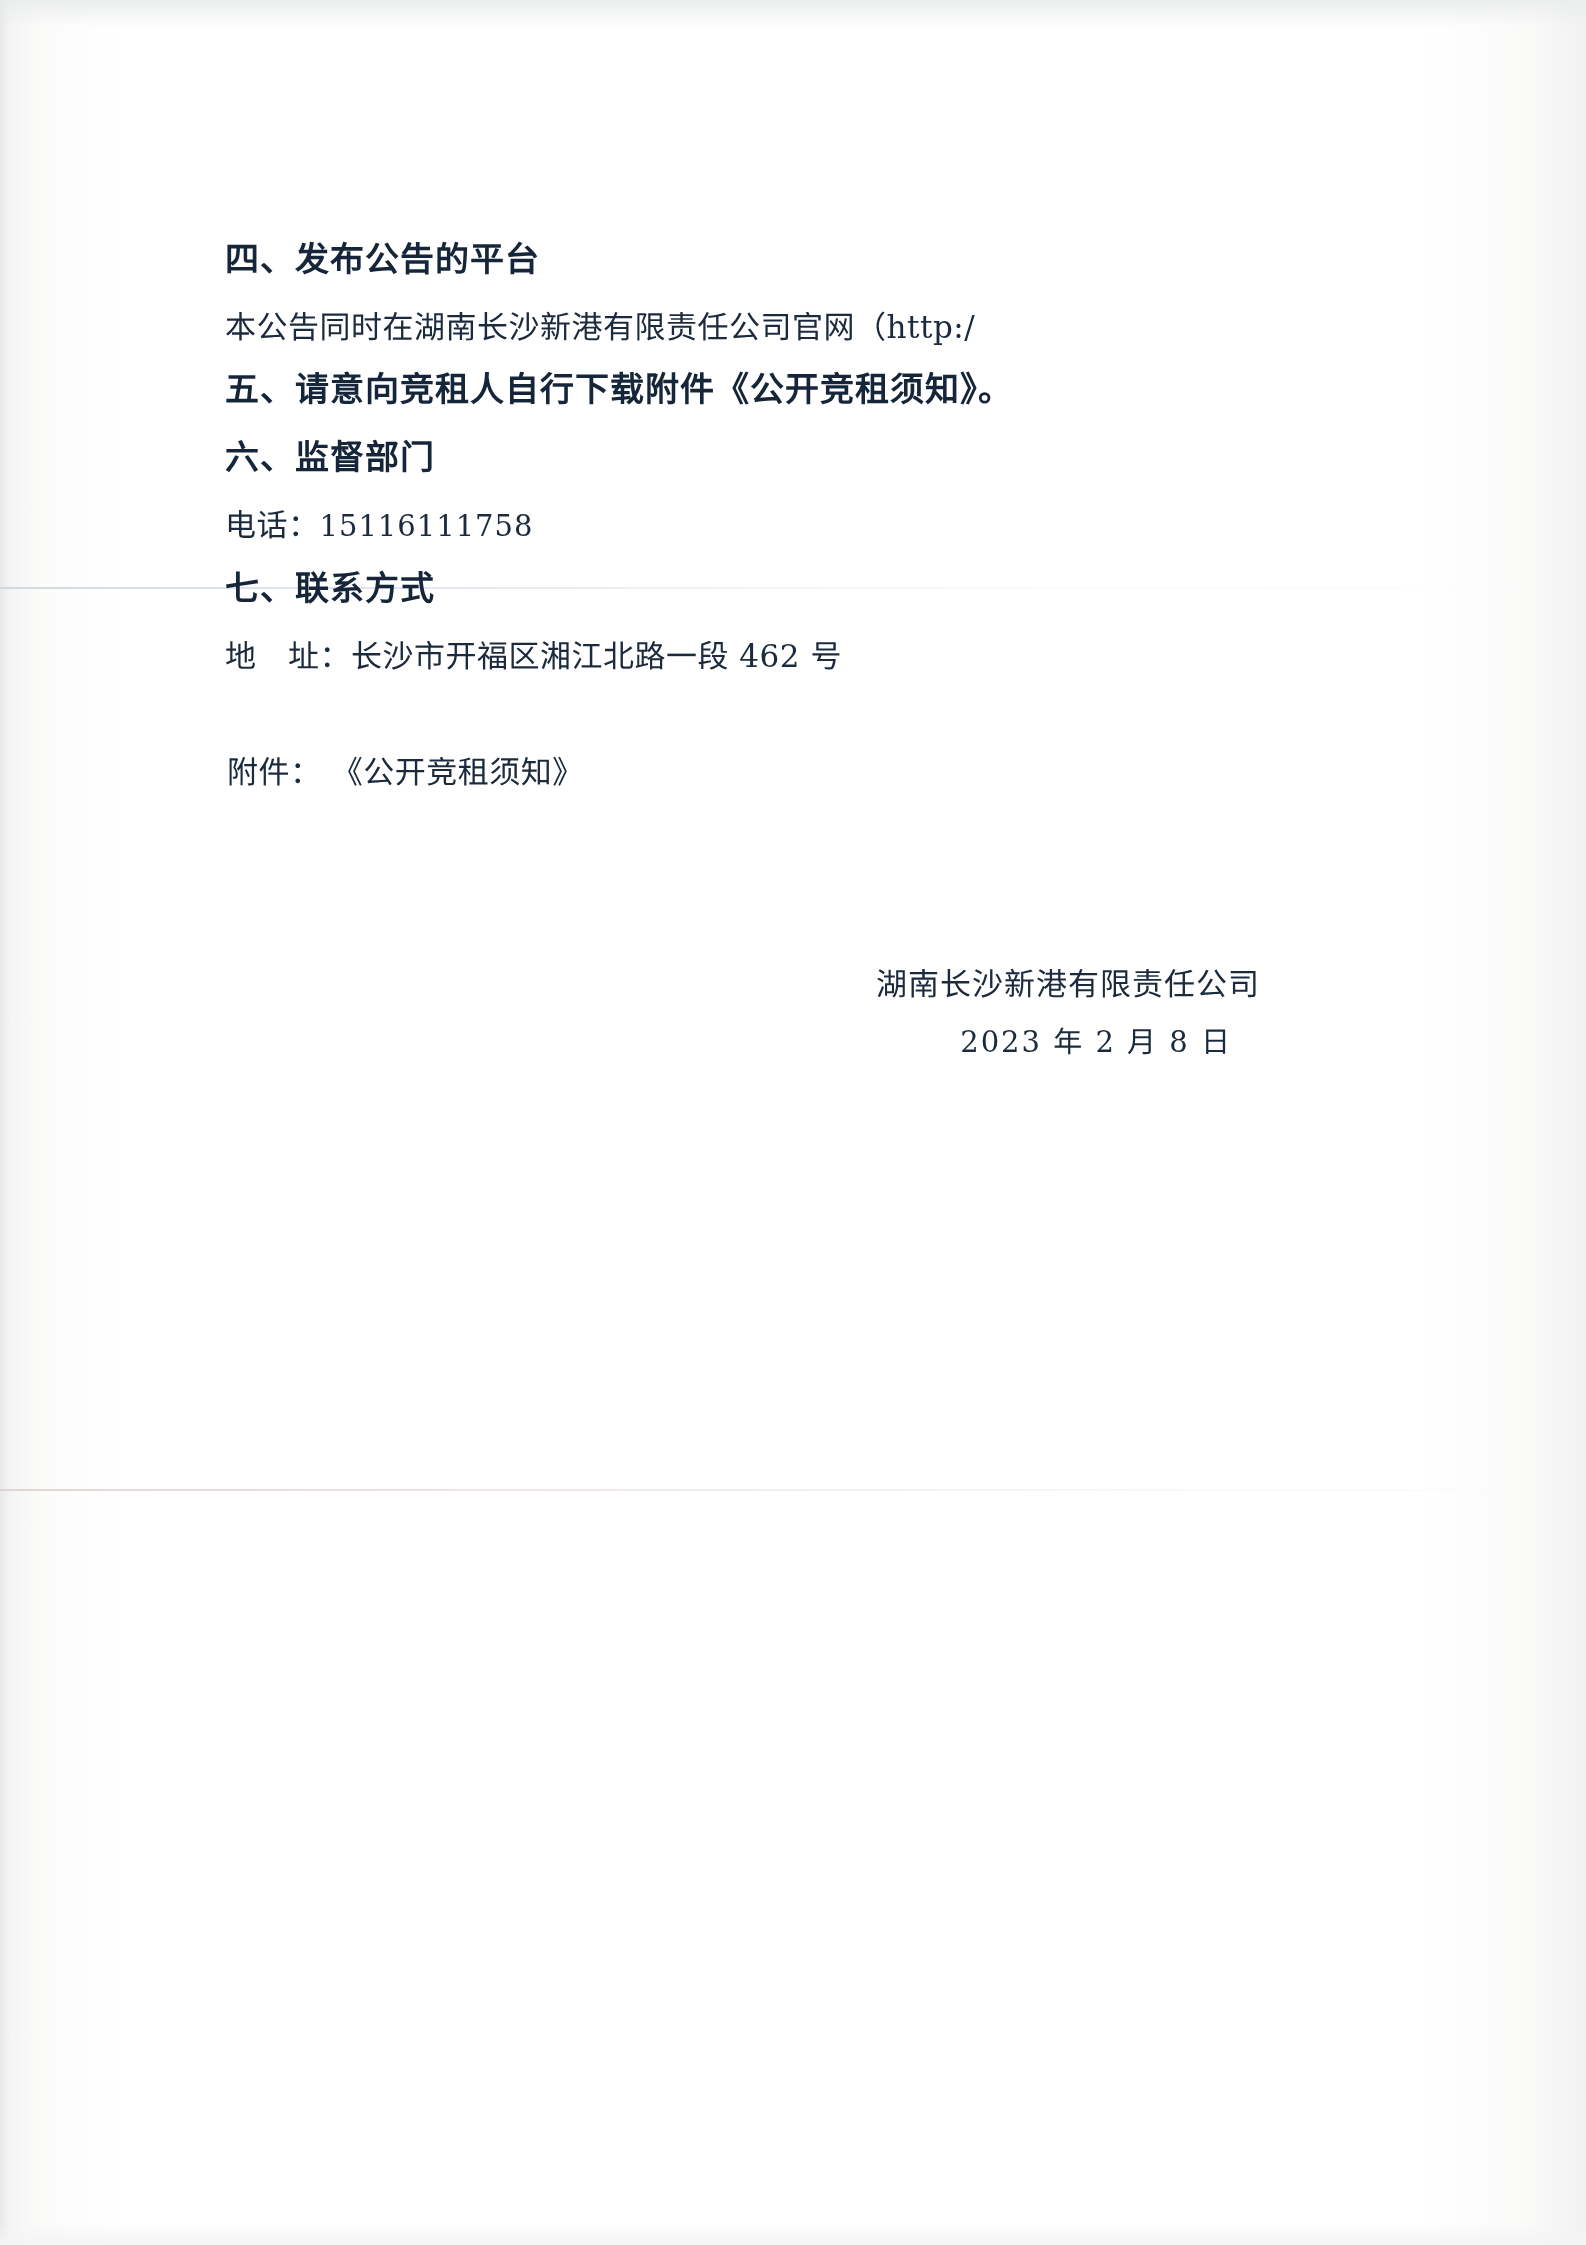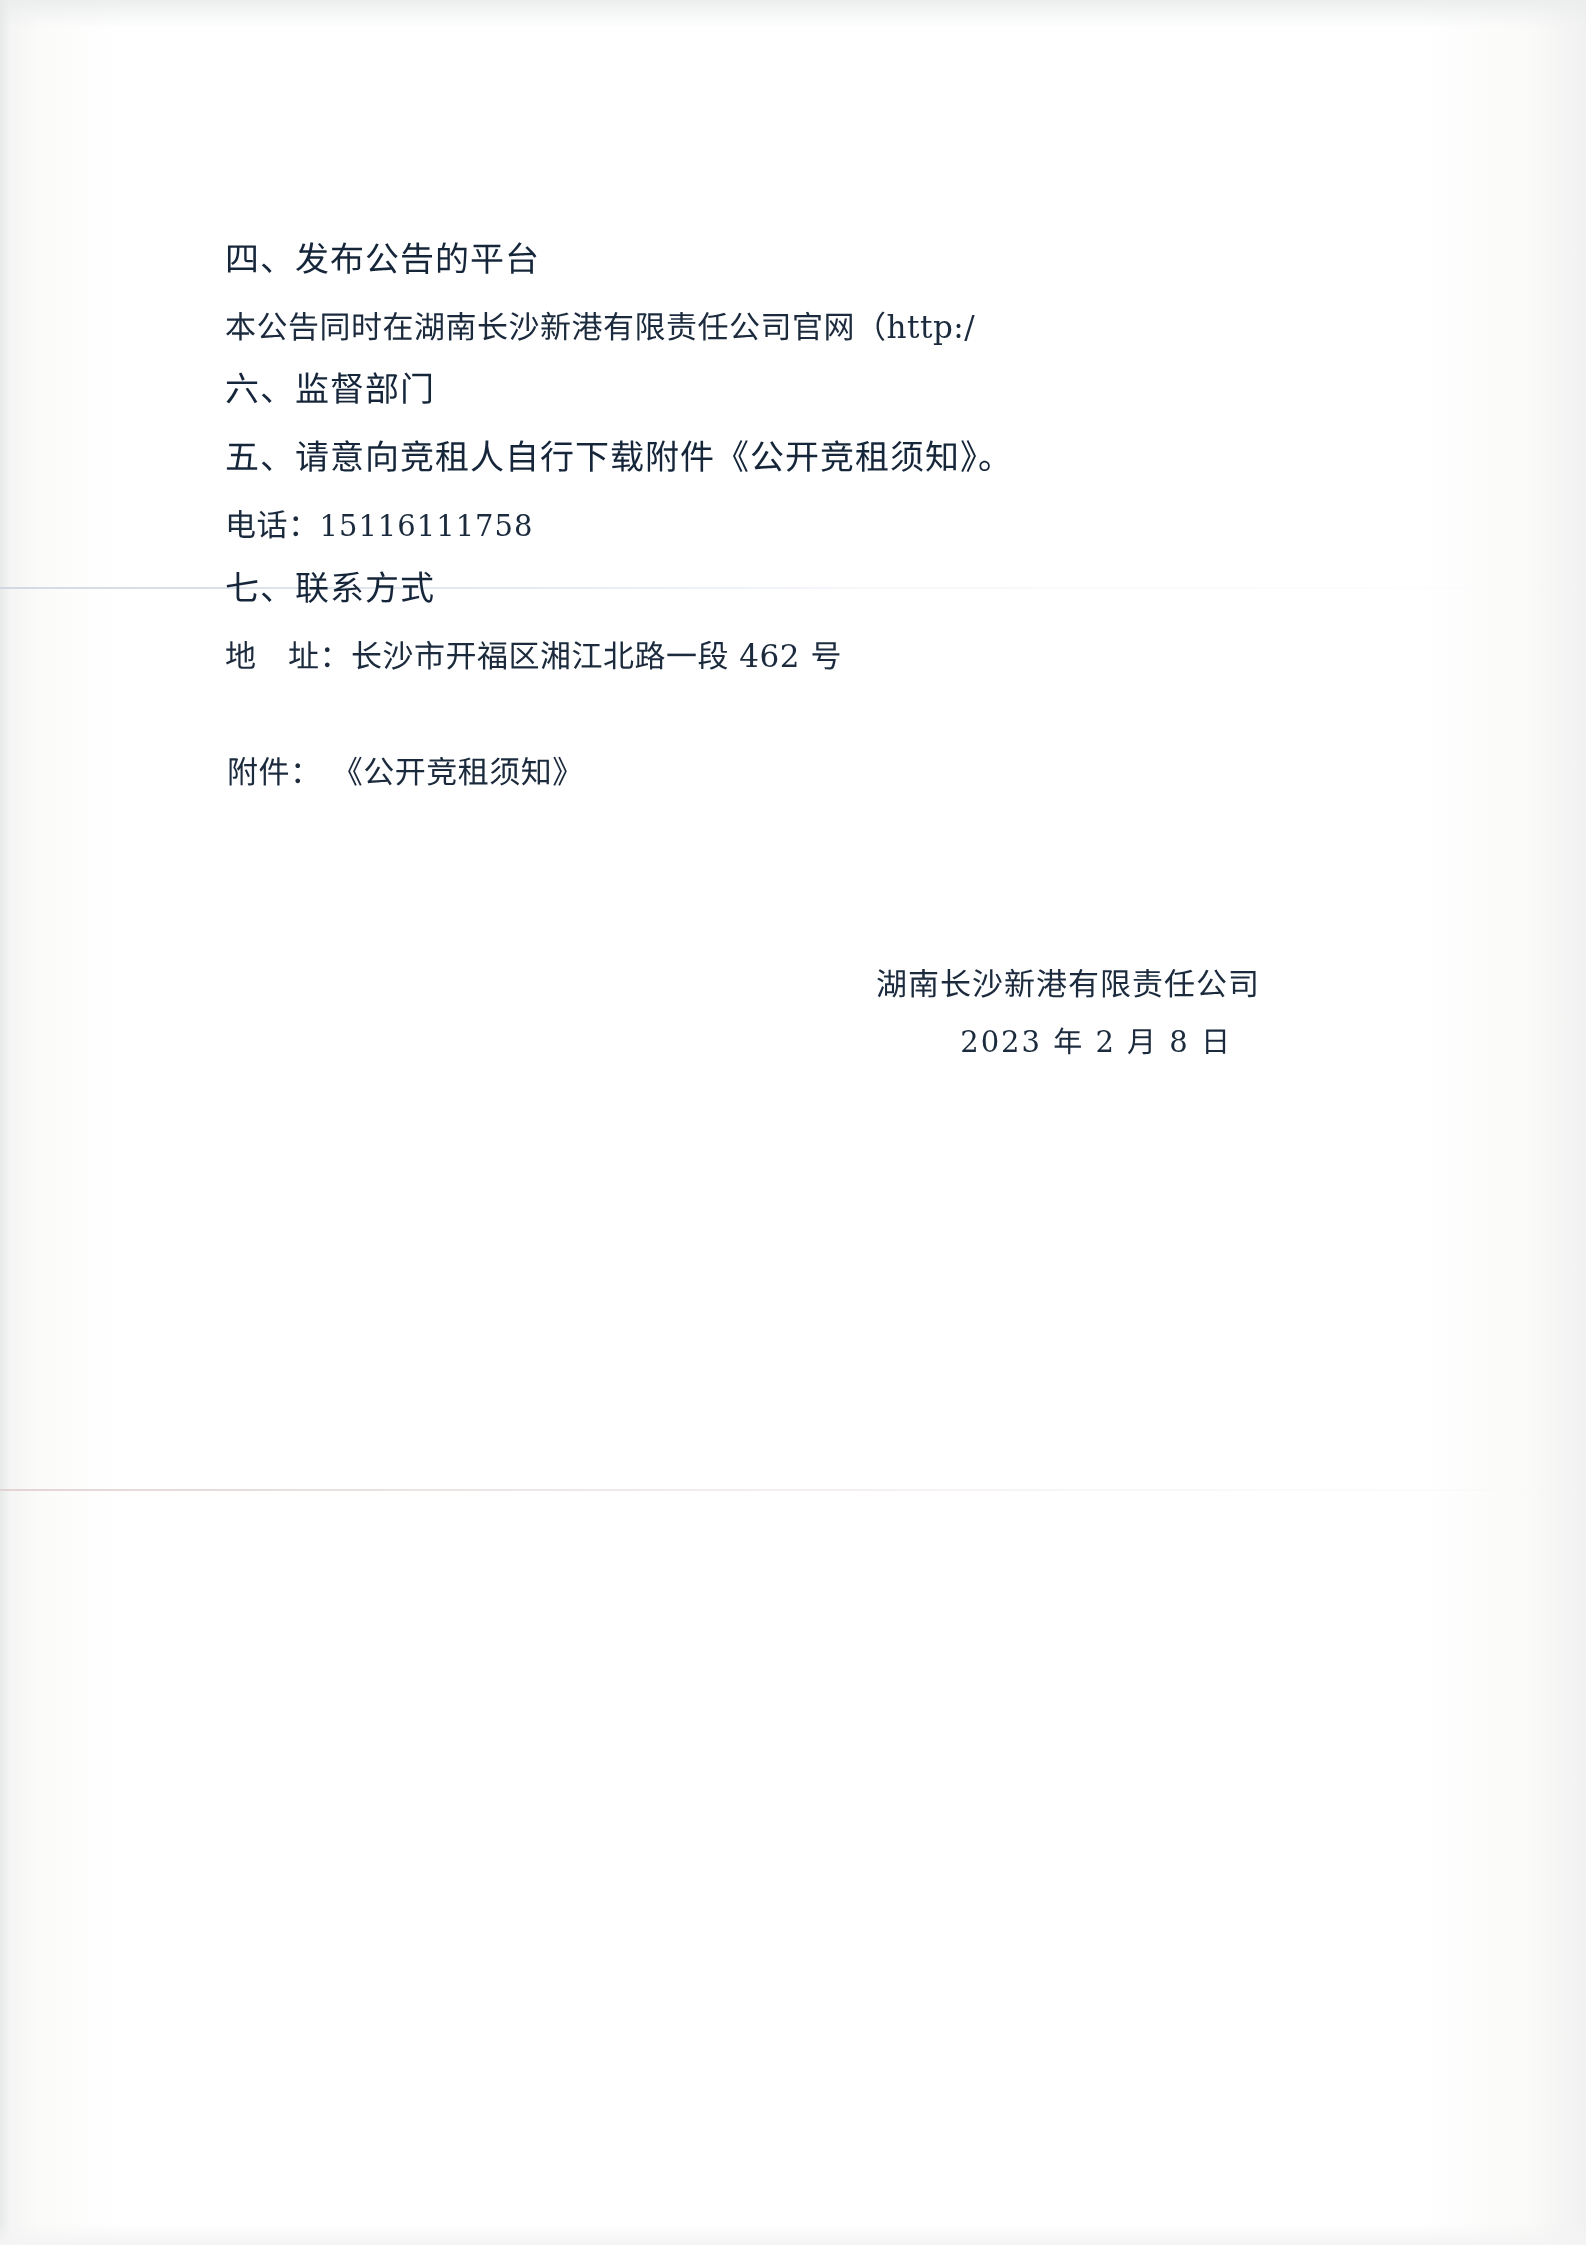--- a/index.html
+++ b/index.html
@@ -67,21 +67,21 @@
   .doc {
     position: absolute;
     left: 225px;
     top: 228px;
     width: 1140px;
     color: #1b2a3c;
   }
 
   .heading {
     font-family: "DejaVu Sans", "Liberation Sans", sans-serif;
-    font-weight: normal;
+    font-weight: bold;
     font-size: 34px;
     line-height: 62px;
     letter-spacing: 1px;
     color: #16263a;
     margin: 0 0 6px 0;
     text-indent: 0;
   }
   .para {
     font-size: 31px;
     line-height: 62px;
@@ -146,23 +146,23 @@
   <div class="scan-line-2"></div>
   <div class="scan-edge-bottom"></div>
 
   <div class="doc">
 
     <h2 class="heading">四、发布公告的平台</h2>
     <p class="para-wrap">
       <span class="line-1">本公告同时在湖南长沙新港有限责任公司官网（http:/</span>
     </p>
 
+    <h2 class="heading">五、请意向竞租人自行下载附件《公开竞租须知》。</h2>
+
     <h2 class="heading">六、监督部门</h2>
-
-    <h2 class="heading">五、请意向竞租人自行下载附件《公开竞租须知》。</h2>
     <p class="para">
       <span>电话：</span><span class="num">15116111758</span>
     </p>
 
     <h2 class="heading">七、联系方式</h2>
     <p class="para">
       <span class="addr-label">地　址：</span><span>长沙市开福区湘江北路一段 462 号</span>
     </p>
 
     <div class="gap-mid"></div>

